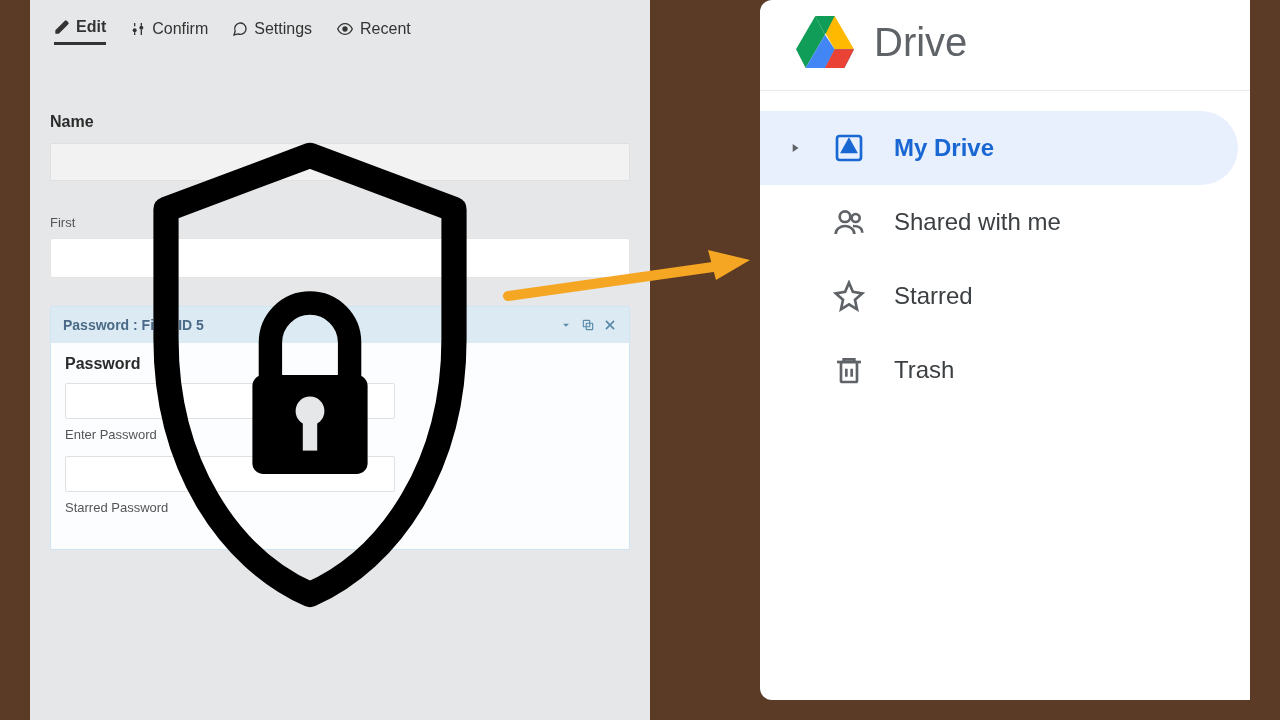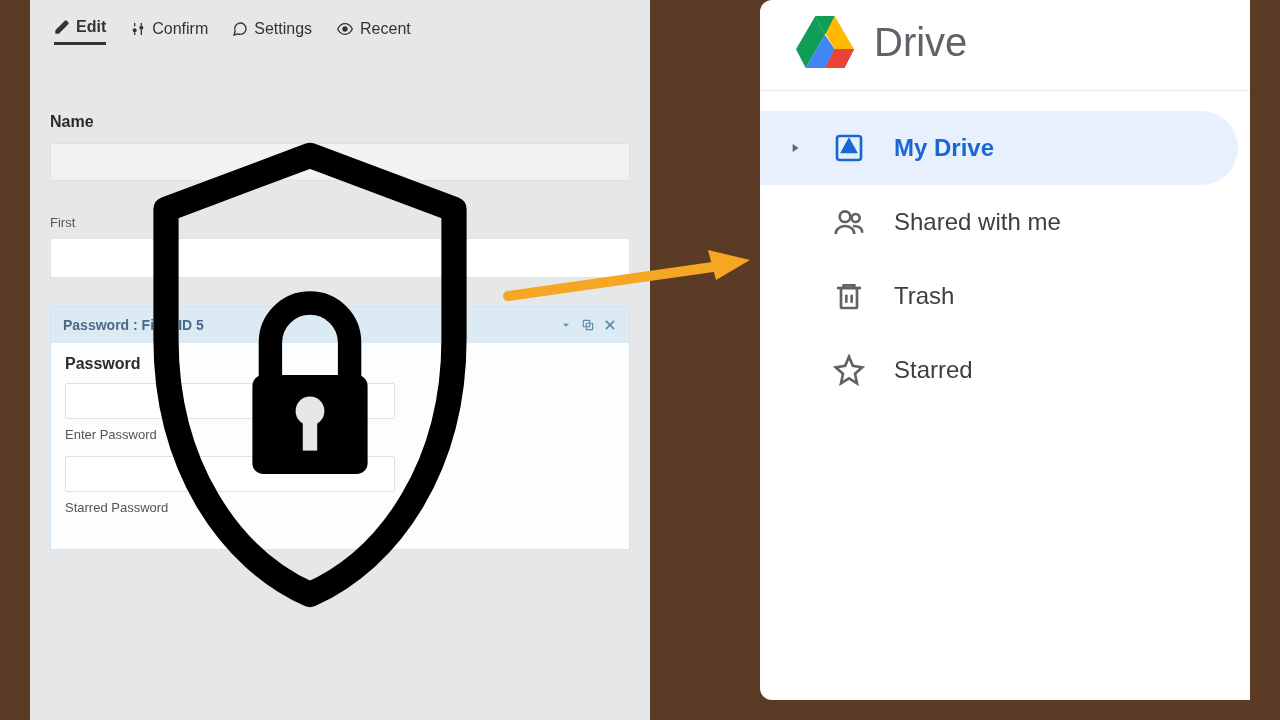--- a/index.html
+++ b/index.html
@@ -205,33 +205,33 @@
         </svg>
       </span>
       <span class="nav-label">Shared with me</span>
     </div>
 
 
     <div class="nav-item">
       <span class="caret none"></span>
       <span class="nav-icon">
         <svg width="32" height="32" viewBox="0 0 24 24" fill="none" stroke="#5f6368" stroke-width="2">
+          <path d="M12 2l2.9 6.9L22 10l-5.5 4.8L18 22l-6-3.7L6 22l1.5-7.2L2 10l7.1-1.1z"></path>
+        </svg>
+      </span>
+      <span class="nav-label">Starred</span>
+    </div>
+
+    <div class="nav-item">
+      <span class="caret none"></span>
+      <span class="nav-icon">
+        <svg width="32" height="32" viewBox="0 0 24 24" fill="none" stroke="#5f6368" stroke-width="2">
           <path d="M3 6h18"></path>
             <path d="M8 6V4h8v2"></path>
             <rect x="6" y="6" width="12" height="15" rx="1"></rect>
           <path d="M10 11v6M14 11v6"></path>
         </svg>
       </span>
       <span class="nav-label">Trash</span>
     </div>
 
-    <div class="nav-item">
-      <span class="caret none"></span>
-      <span class="nav-icon">
-        <svg width="32" height="32" viewBox="0 0 24 24" fill="none" stroke="#5f6368" stroke-width="2">
-          <path d="M12 2l2.9 6.9L22 10l-5.5 4.8L18 22l-6-3.7L6 22l1.5-7.2L2 10l7.1-1.1z"></path>
-        </svg>
-      </span>
-      <span class="nav-label">Starred</span>
-    </div>
-
   </div>
 </div>
 
 </body></html>

